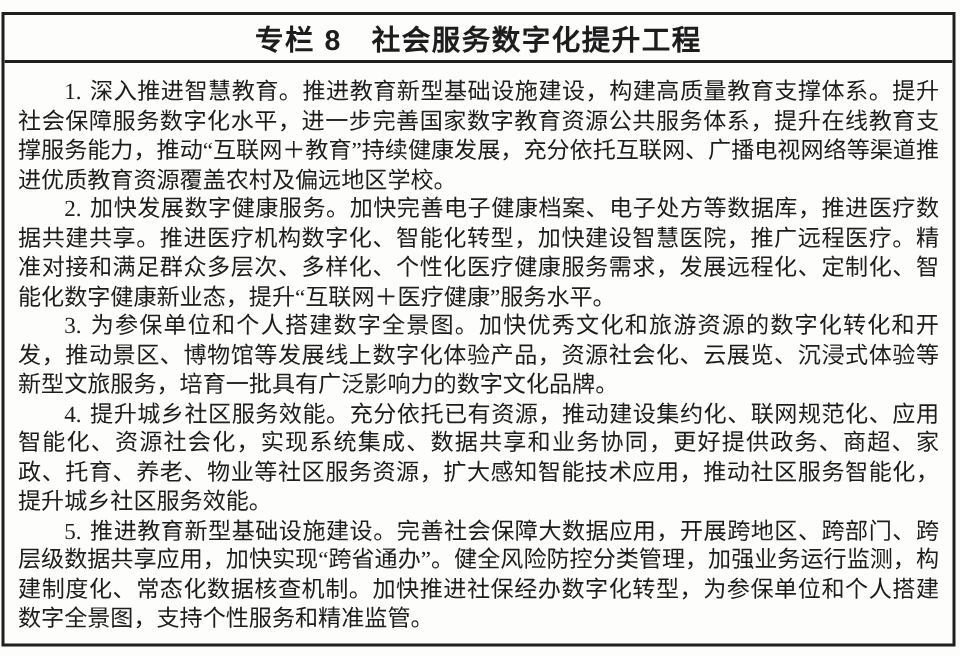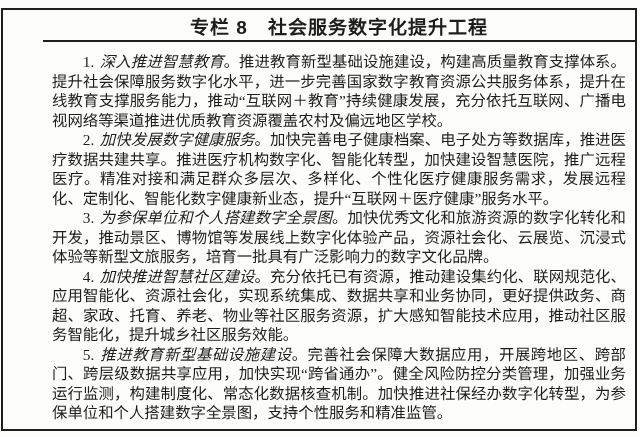--- a/index.html
+++ b/index.html
@@ -19,21 +19,20 @@
   }
   .panel {
     position: absolute;
     left: 1px;
     top: 8px;
     width: 636px;
     height: 423px;
     border: 2px solid #1f1f1f;
     box-sizing: border-box;
     background: #fdfdfc;
-    padding-left: 40px;
   }
   .title-row {
     height: 32px;
     border-bottom: 2px solid #1f1f1f;
     box-sizing: border-box;
     display: flex;
     align-items: center;
     justify-content: center;
     font-family: "Liberation Sans", "DejaVu Sans", sans-serif;
     font-weight: bold;
@@ -49,40 +48,39 @@
     text-align: justify;
   }
   .para {
     margin: 0;
     text-indent: 2em;
   }
   .num {
     margin-right: 0.35em;
   }
   .lead {
-    font-style: italic; 
   }
 </style>
 </head>
 <body>
 
 <div class="page">
   <div class="panel">
 
     <div class="title-row">
       <span>专栏 8　社会服务数字化提升工程</span>
     </div>
 
     <div class="body-row">
 
       <p class="para"><span class="num">1.</span><span class="lead">深入推进智慧教育</span><span class="text">。推进教育新型基础设施建设，构建高质量教育支撑体系。提升社会保障服务数字化水平，进一步完善国家数字教育资源公共服务体系，提升在线教育支撑服务能力，推动“互联网＋教育”持续健康发展，充分依托互联网、广播电视网络等渠道推进优质教育资源覆盖农村及偏远地区学校。</span></p>
 
       <p class="para"><span class="num">2.</span><span class="lead">加快发展数字健康服务</span><span class="text">。加快完善电子健康档案、电子处方等数据库，推进医疗数据共建共享。推进医疗机构数字化、智能化转型，加快建设智慧医院，推广远程医疗。精准对接和满足群众多层次、多样化、个性化医疗健康服务需求，发展远程化、定制化、智能化数字健康新业态，提升“互联网＋医疗健康”服务水平。</span></p>
 
       <p class="para"><span class="num">3.</span><span class="lead">为参保单位和个人搭建数字全景图</span><span class="text">。加快优秀文化和旅游资源的数字化转化和开发，推动景区、博物馆等发展线上数字化体验产品，资源社会化、云展览、沉浸式体验等新型文旅服务，培育一批具有广泛影响力的数字文化品牌。</span></p>
 
-      <p class="para"><span class="num">4.</span><span class="lead">加快推进智慧社区建设</span><span class="text">。充分依托已有资源，推动建设集约化、联网规范化、应用智能化、资源社会化，实现系统集成、数据共享和业务协同，更好提供政务、商超、家政、托育、养老、物业等社区服务资源，扩大感知智能技术应用，推动社区服务智能化，提升城乡社区服务效能。</span></p>
+      <p class="para"><span class="num">4.</span><span class="lead">提升城乡社区服务效能</span><span class="text">。充分依托已有资源，推动建设集约化、联网规范化、应用智能化、资源社会化，实现系统集成、数据共享和业务协同，更好提供政务、商超、家政、托育、养老、物业等社区服务资源，扩大感知智能技术应用，推动社区服务智能化，提升城乡社区服务效能。</span></p>
 
       <p class="para"><span class="num">5.</span><span class="lead">推进教育新型基础设施建设</span><span class="text">。完善社会保障大数据应用，开展跨地区、跨部门、跨层级数据共享应用，加快实现“跨省通办”。健全风险防控分类管理，加强业务运行监测，构建制度化、常态化数据核查机制。加快推进社保经办数字化转型，为参保单位和个人搭建数字全景图，支持个性服务和精准监管。</span></p>
 
     </div>
   </div>
 </div>
 
 </body></html>

